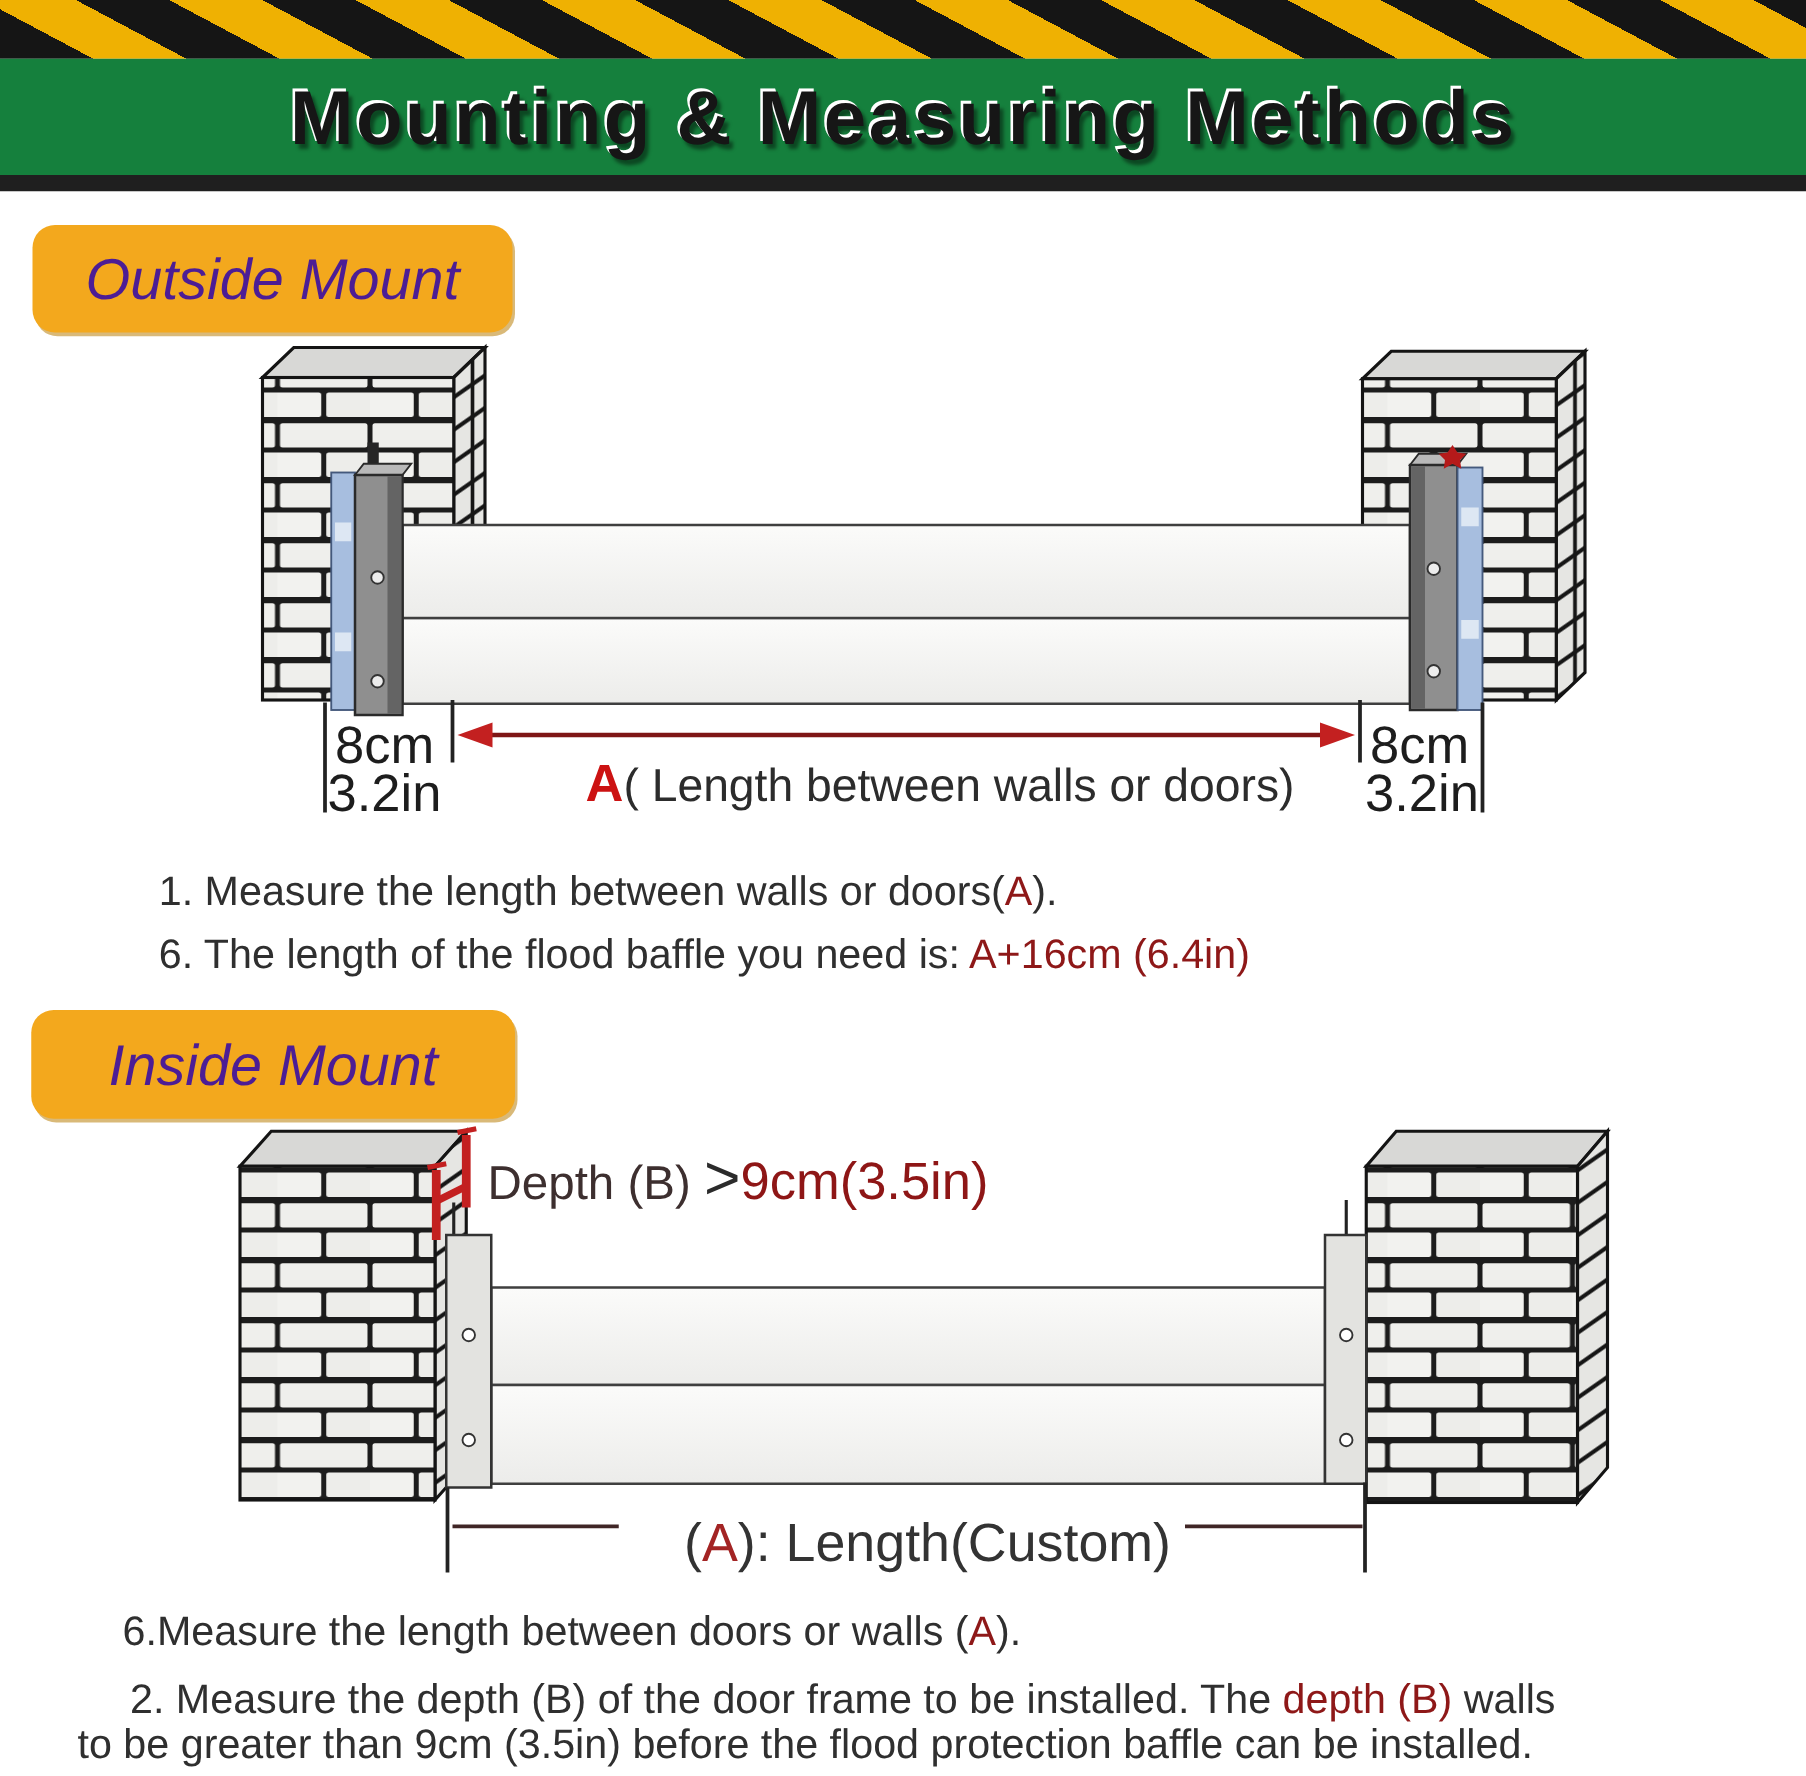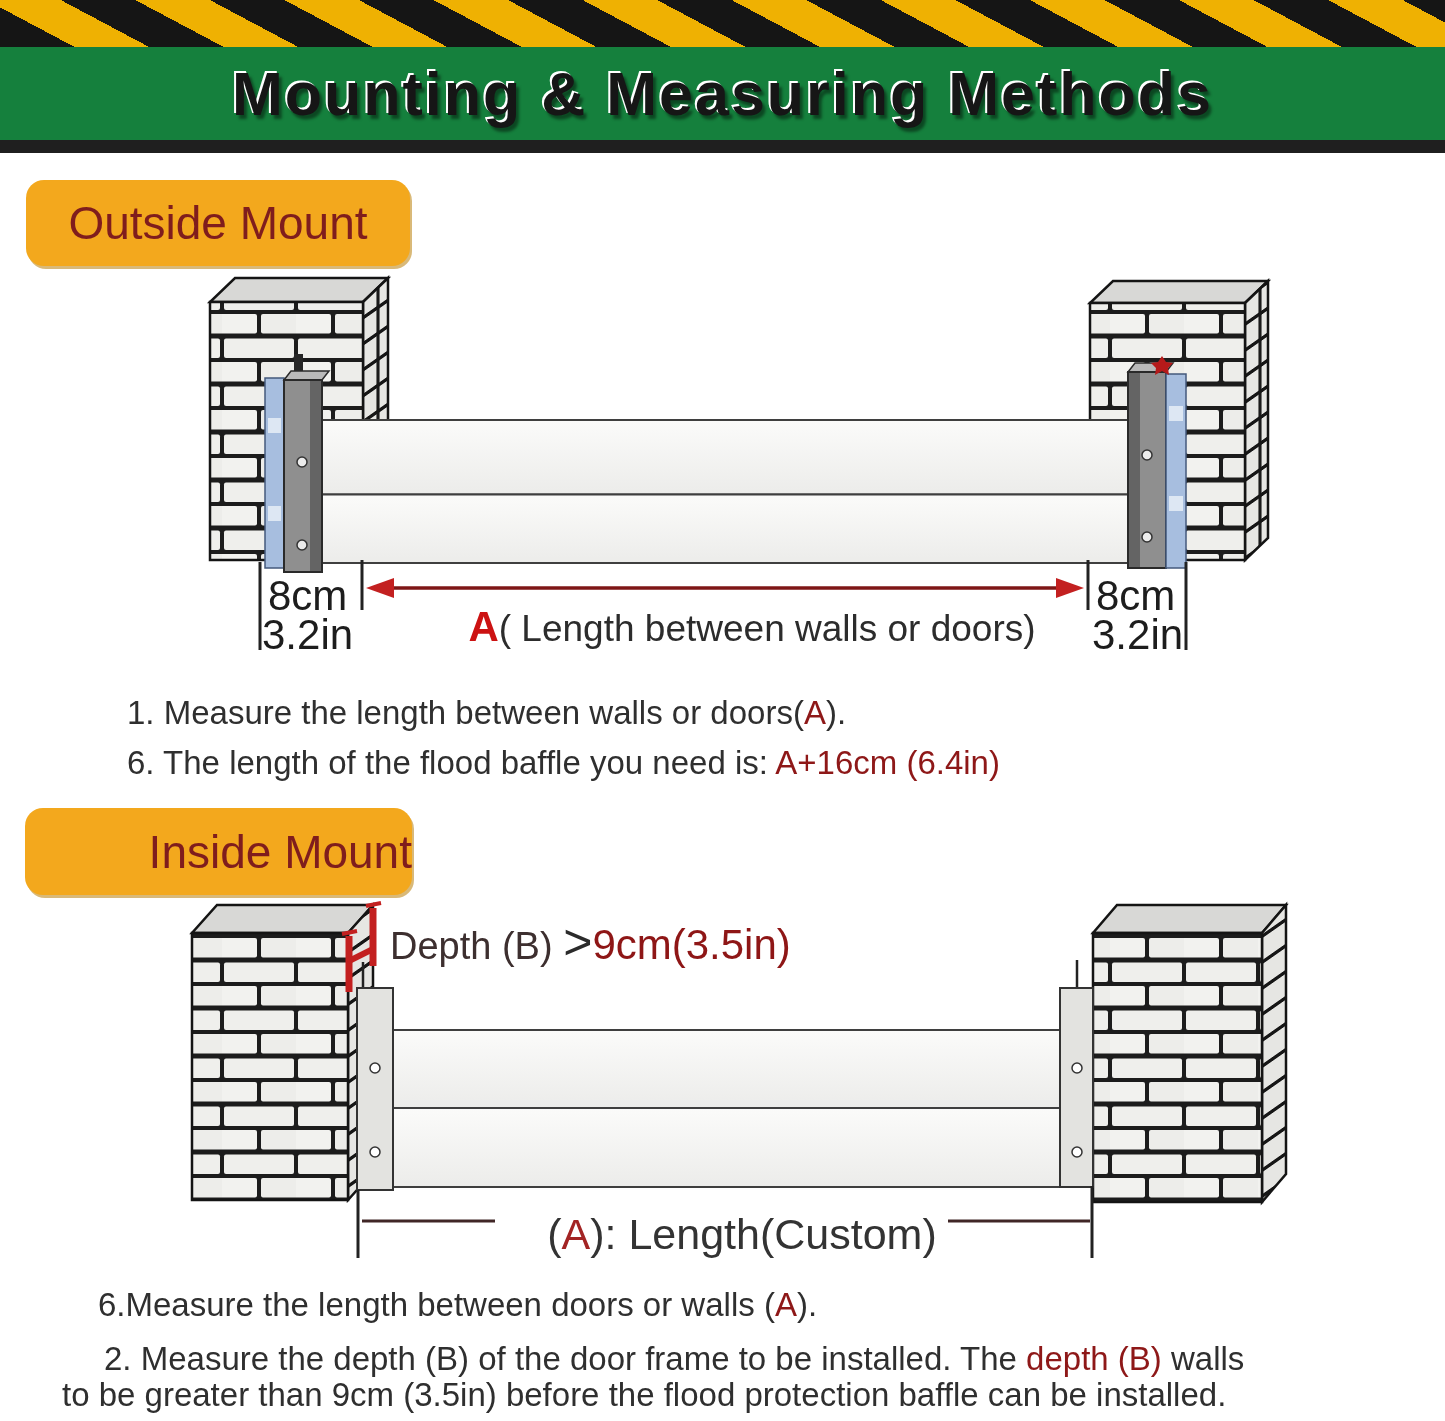--- a/index.html
+++ b/index.html
@@ -17,25 +17,26 @@
   }
   .title-band h1{
     margin:0;font-size:61px;font-weight:bold;letter-spacing:2px;color:#161616;
     text-shadow:-2px -2px 0 #ffffff,3px 4px 3px rgba(0,0,0,0.45);
     font-family:"Liberation Sans",sans-serif;
   }
   .black-bar{position:absolute;left:0;top:140px;width:1445px;height:13px;background:#1f1f1f;}
   .badge{
     position:absolute;background:#f3a81d;border-radius:18px;
     display:flex;align-items:center;justify-content:center;
-    color:#7f1d1d;font-size:46px;white-space:nowrap;
+    color:#4c1d95;font-size:46px;white-space:nowrap;
     box-shadow:2px 3px 0 rgba(186,128,10,0.55);
+    font-style:italic;
   }
   .badge-outside{left:26px;top:180px;width:384px;height:86px;}
-  .badge-inside{left:25px;top:808px;width:387px;height:87px;justify-content:flex-end;}
+  .badge-inside{left:25px;top:808px;width:387px;height:87px;}
   .instr{
     position:absolute;font-size:33px;color:#2f2f2f;white-space:nowrap;
     font-family:Liberation Sans, sans-serif;
   }
   .red{color:#8e1818;}
   .diagram-svg{position:absolute;left:0;top:0;}
   .svgtxt{font-family:"Liberation Sans",sans-serif;}
 </style>
 </head>
 <body>

